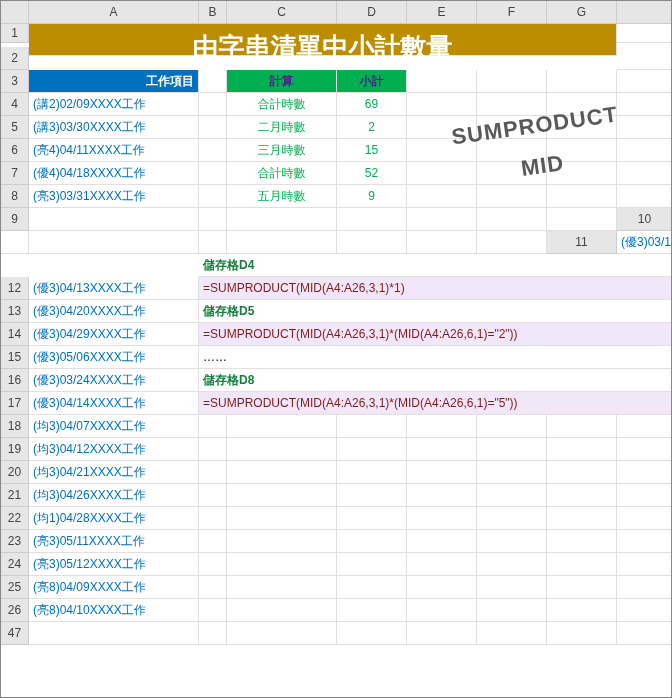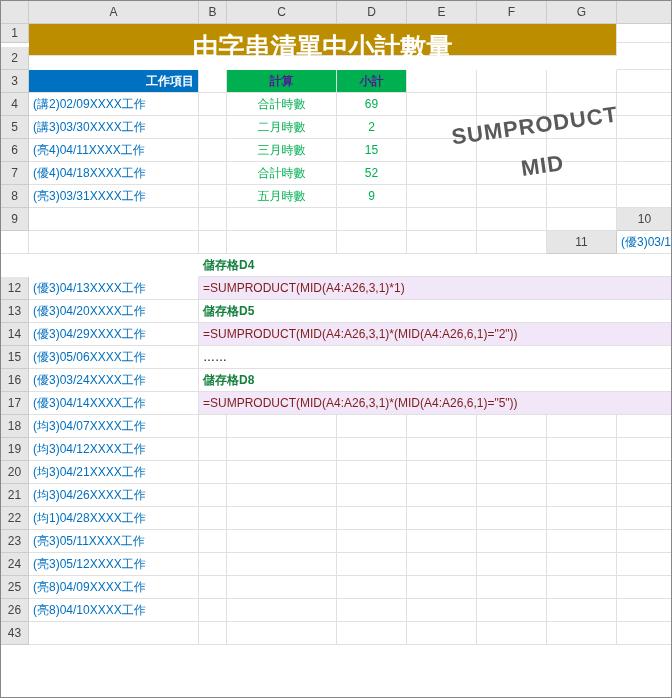--- a/index.html
+++ b/index.html
@@ -233,21 +233,21 @@
   <div class="rcell">26</div>
   <div class="cell blue-txt">(亮8)04/10XXXX工作</div>
   <div class="cell"></div>
       <div class="cell"></div>
       <div class="cell"></div>
       <div class="cell"></div>
       <div class="cell"></div>
       <div class="cell"></div>
       <div class="cell"></div>
 
-  <div class="rcell">43</div>
+  <div class="rcell">47</div>
   <div class="cell"></div>
       <div class="cell"></div>
       <div class="cell"></div>
       <div class="cell"></div>
       <div class="cell"></div>
       <div class="cell"></div>
       <div class="cell"></div>
       <div class="cell"></div>
 </div>
 

